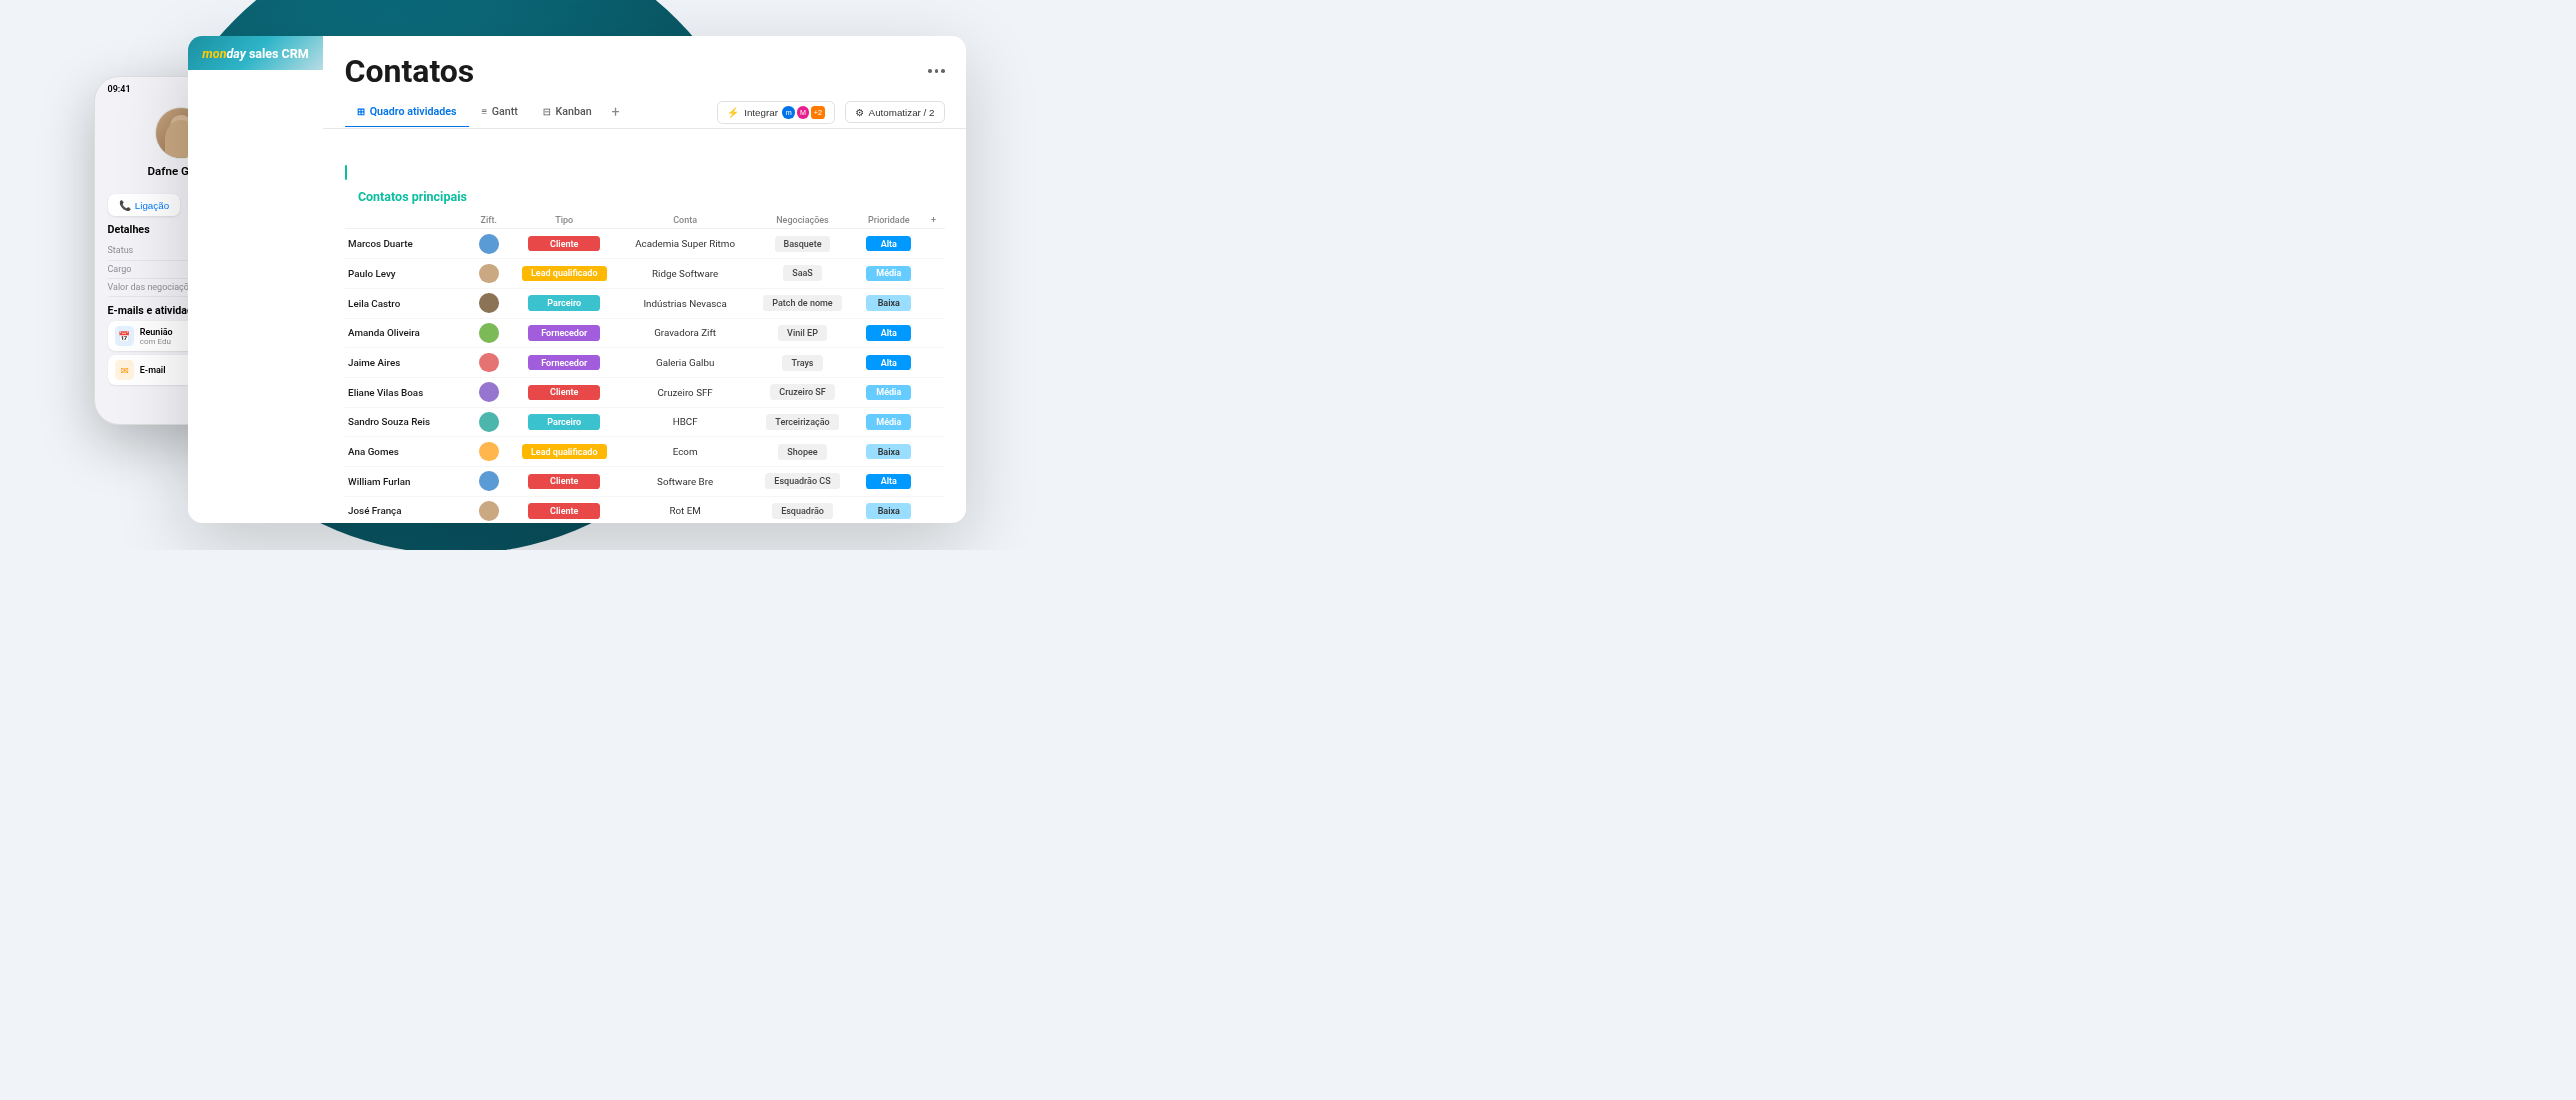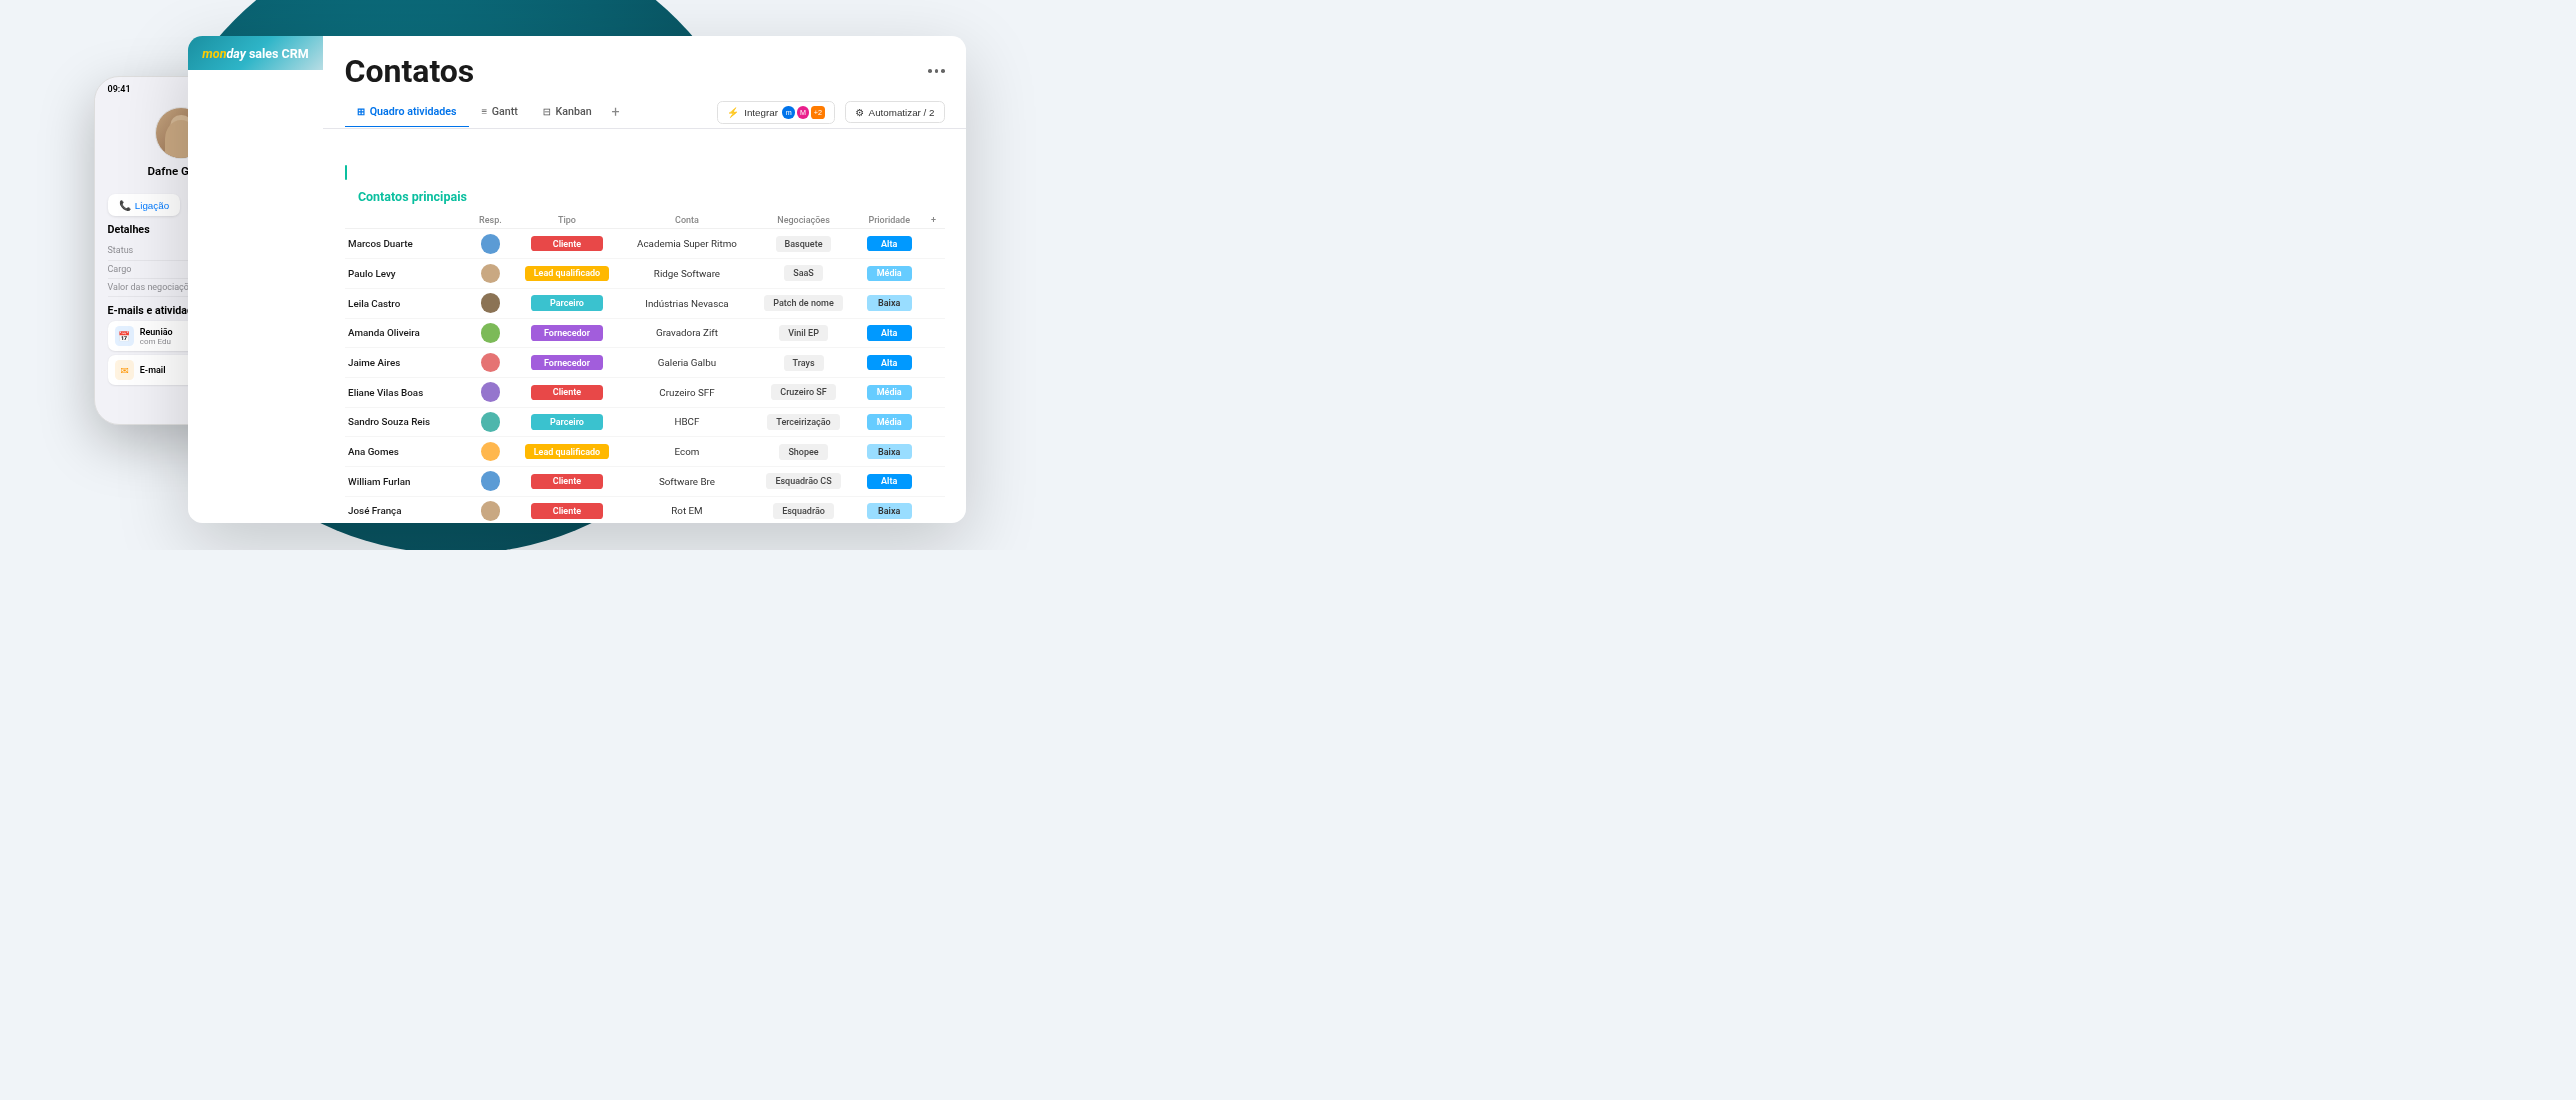--- a/index.html
+++ b/index.html
@@ -591,21 +591,21 @@
     <div class="crm-content">
       <div class="section-header">
         <div style="width:2.7px;height:14.3px;background:#0abf9f;border-radius:1.8px;"></div>
         <span class="section-title">Contatos principais</span>
       </div>
 
       <table class="contacts-table">
         <thead>
           <tr>
             <th></th>
-            <th>Resp.</th>
+            <th>Zift.</th>
             <th>Tipo</th>
             <th>Conta</th>
             <th>Negociações</th>
             <th>Prioridade</th>
             <th>+</th>
           </tr>
         </thead>
         <tbody id="contacts-tbody">
         <tr>
     <td style="text-align:left;">Marcos Duarte</td>

